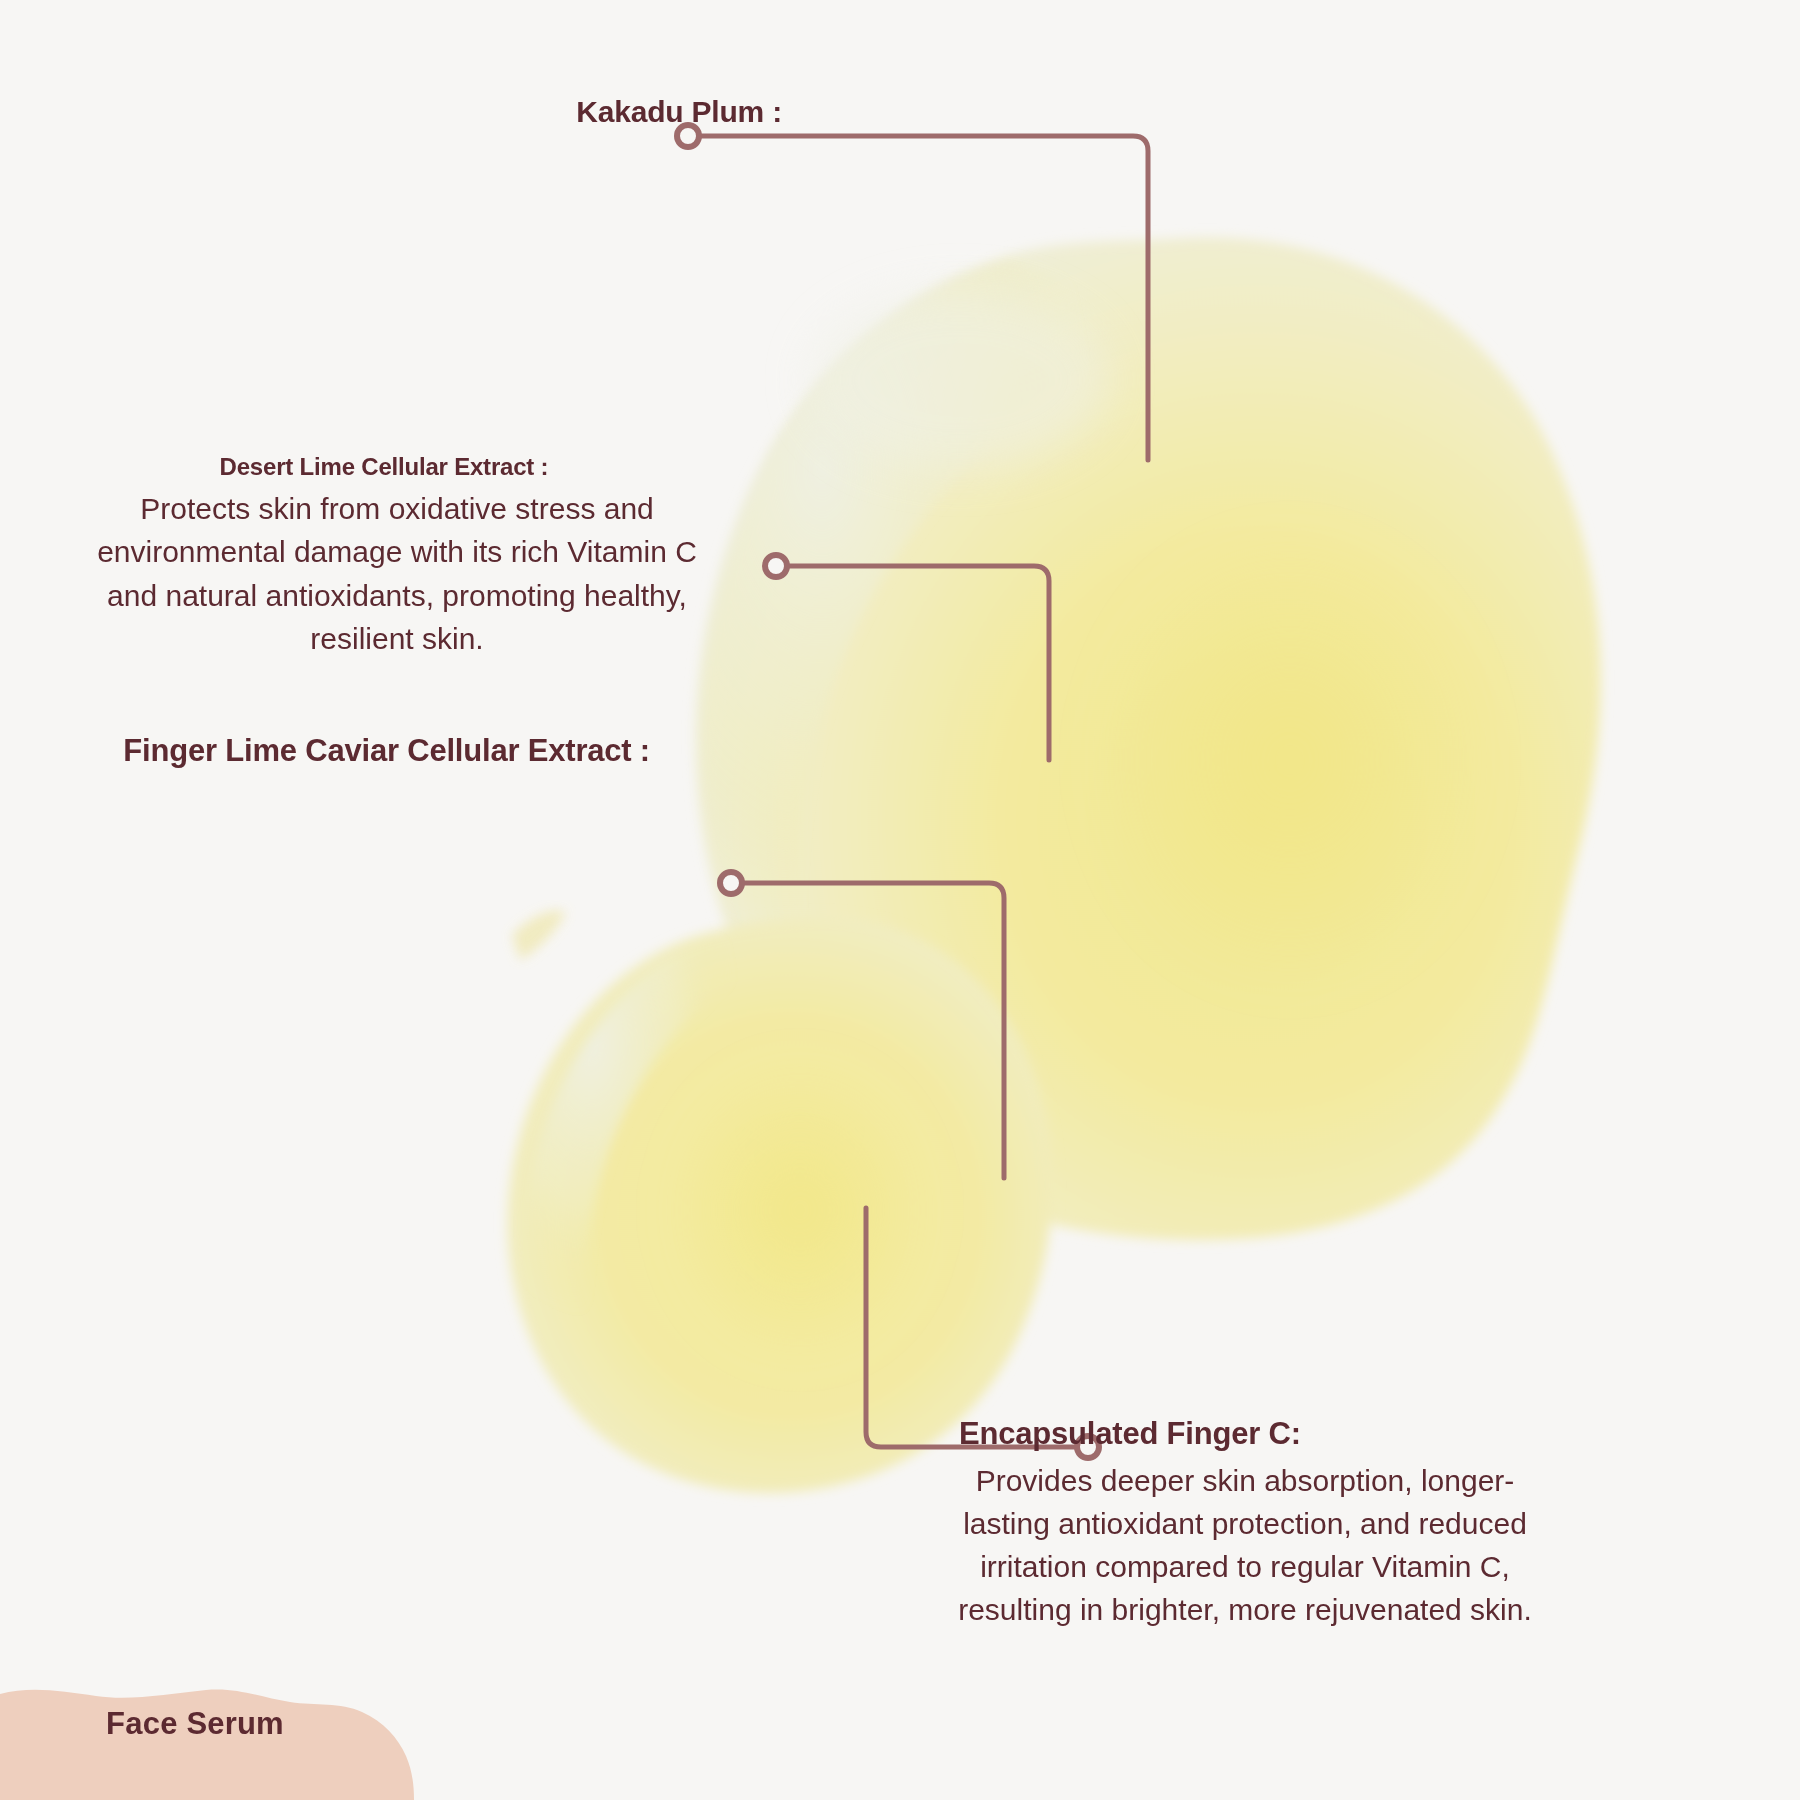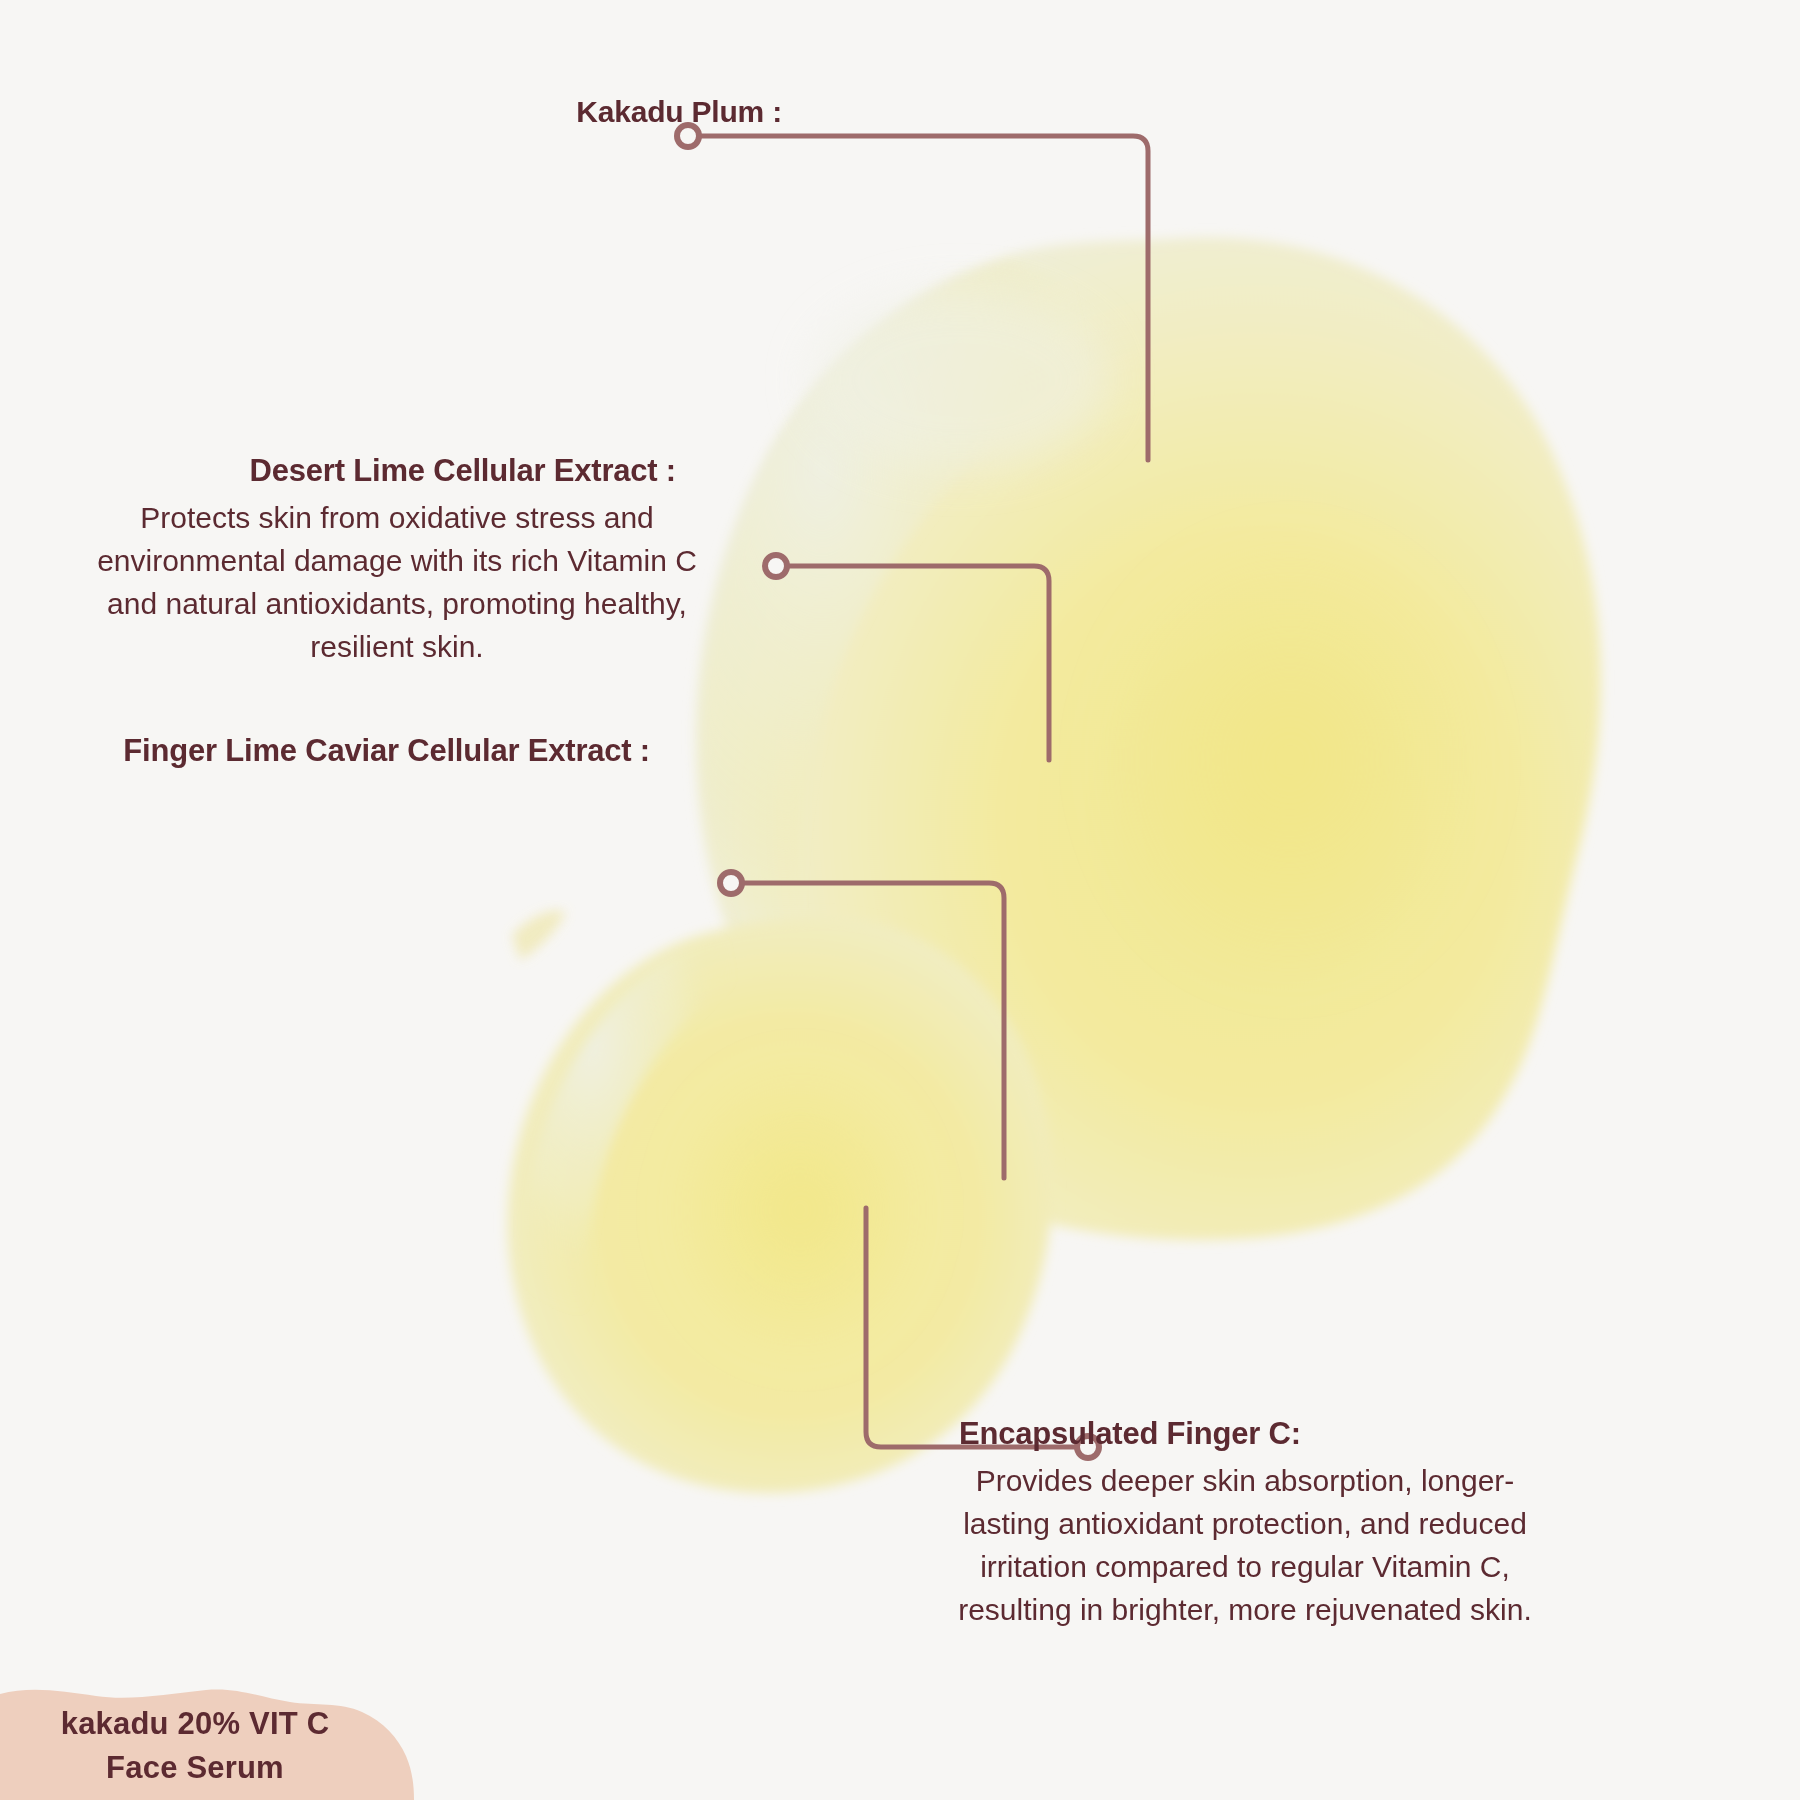--- a/index.html
+++ b/index.html
@@ -60,21 +60,21 @@
   }
   #callout-kakadu .title { text-align: right; padding-right: 26px; }
   #callout-kakadu .desc { font-size: 26px; line-height: 1.38; }
 
   #callout-desertlime {
     left: 92px;
     top: 452px;
     width: 610px;
     text-align: center;
   }
-  #callout-desertlime .title { font-size: 31px; text-align: right; padding-right: 26px;}
+  #callout-desertlime .title { font-size: 24px; padding-right: 26px;}
   #callout-desertlime .desc { font-size: 30px; line-height: 1.44; }
 
   #callout-fingerlime {
     left: 24px;
     top: 732px;
     width: 648px;
     text-align: center;
   }
   #callout-fingerlime .title { font-size: 31px; text-align: right; padding-right: 22px;}
   #callout-fingerlime .desc { font-size: 30px; line-height: 1.44; }
@@ -246,18 +246,17 @@
         M0 22
         C30 14 62 19 96 24
         C130 29 168 22 206 18
         C238 15 262 26 290 30
         C316 34 340 30 362 40
         C384 50 398 66 406 84
         C412 98 414 112 414 128
         L0 128 Z"></path>
     </svg>
     <div class="badge-text">
-      <span>kakadu 20%  VIT C</span>
       <span>Face Serum</span>
     </div>
   </div>
 
 </div>
 
 </body></html>

